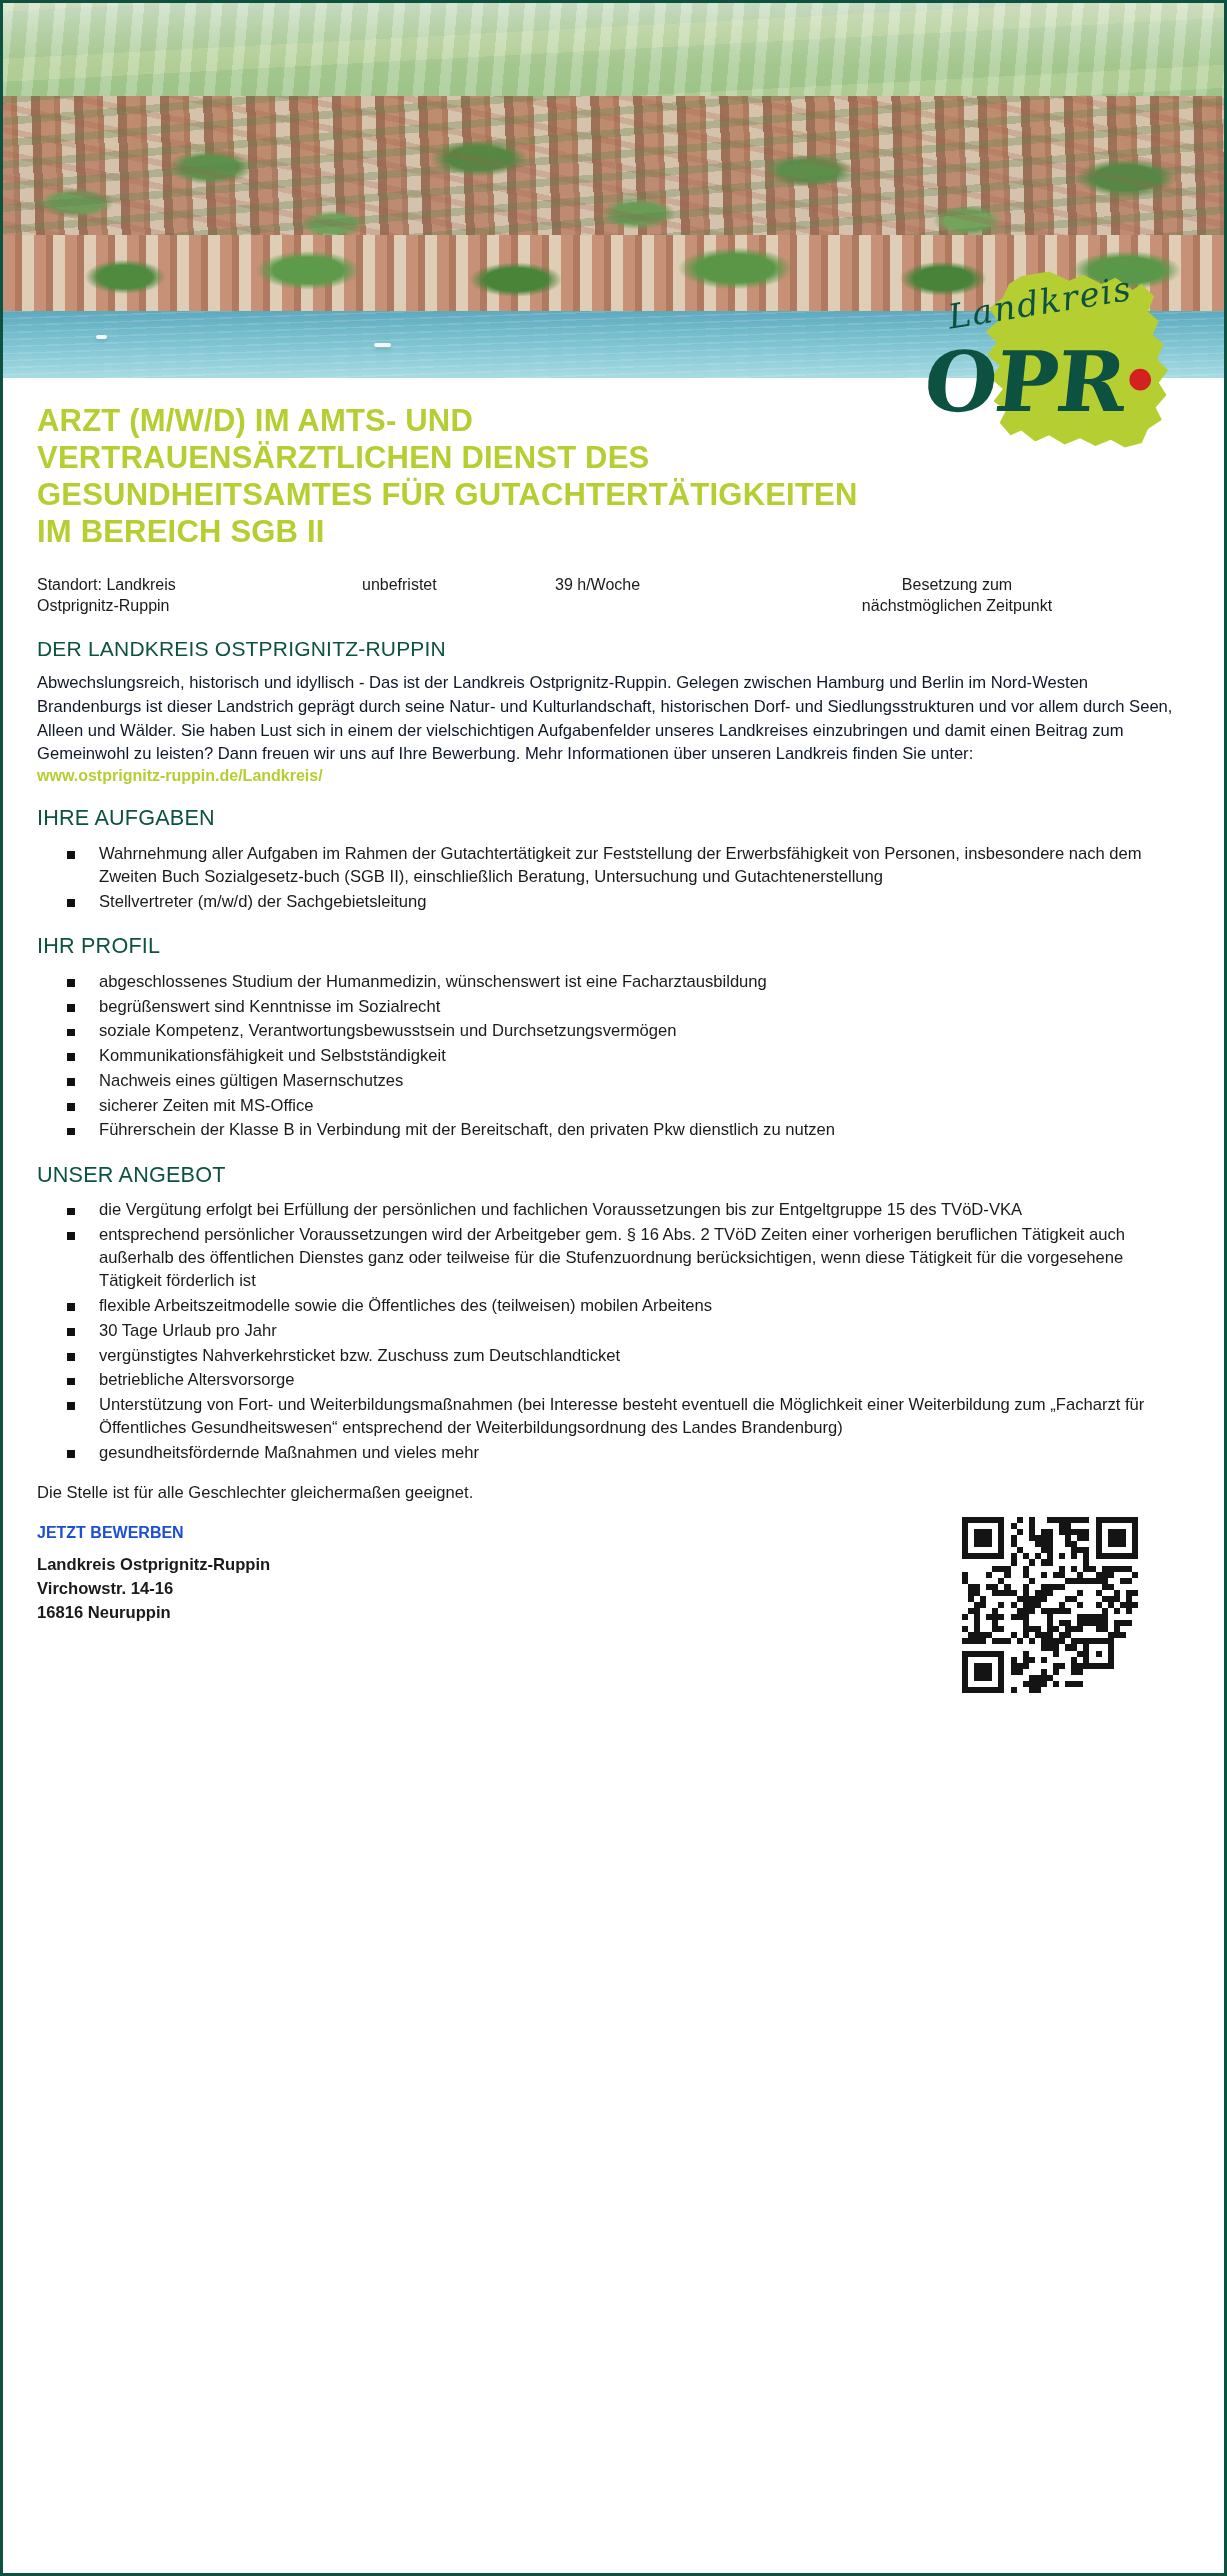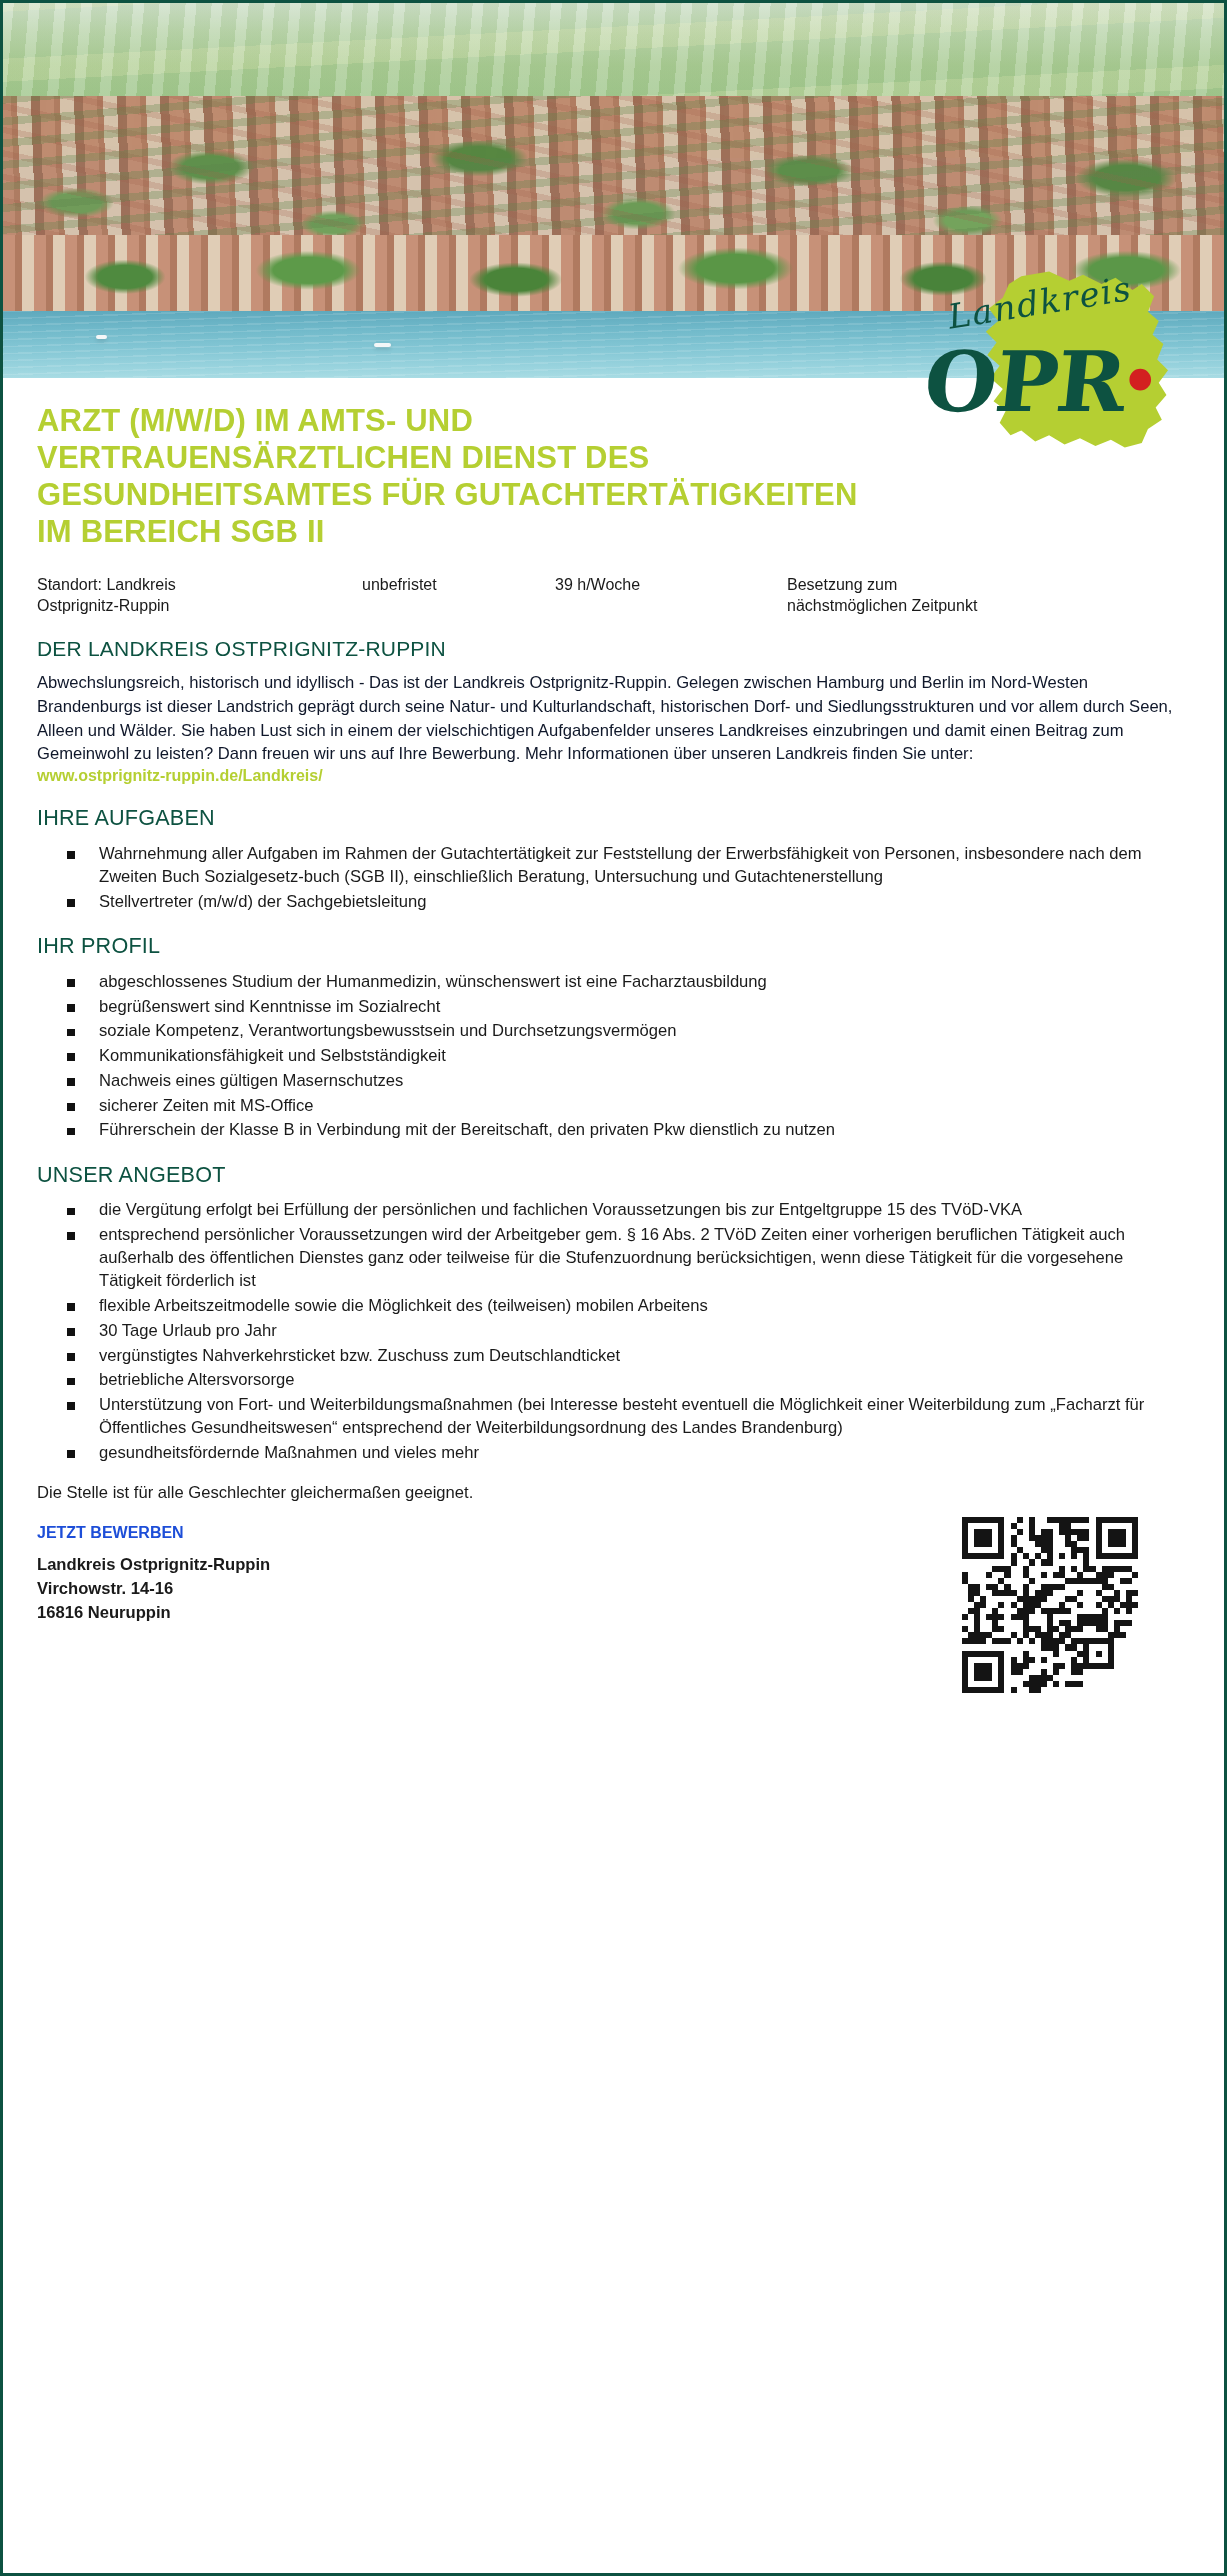--- a/index.html
+++ b/index.html
@@ -130,21 +130,21 @@
     display: flex;
     margin-top: 23px;
     font-size: 16px;
     font-weight: normal;
     color: #1a1a1a;
     line-height: 1.35;
   }
   .meta-col-1 { width: 325px; }
   .meta-col-2 { width: 193px; }
   .meta-col-3 { width: 232px; }
-  .meta-col-4 { width: 340px; }
+  .meta-col-4 { width: 340px; text-align: center; }
 
   h2.section-title {
     margin: 20px 0 10.8px 0;
     font-size: 21.6px;
     font-weight: normal;
     color: #0d5241;
     text-transform: uppercase;
     letter-spacing: 0.2px;
   }
   h2.section-title.sub {
@@ -295,21 +295,21 @@
       <li>Kommunikationsfähigkeit und Selbstständigkeit</li>
       <li>Nachweis eines gültigen Masernschutzes</li>
       <li>sicherer Zeiten mit MS-Office</li>
       <li>Führerschein der Klasse B in Verbindung mit der Bereitschaft, den privaten Pkw dienstlich zu nutzen</li>
     </ul>
 
     <h2 class="section-title">Unser Angebot</h2>
     <ul class="bullets">
       <li>die Vergütung erfolgt bei Erfüllung der persönlichen und fachlichen Voraussetzungen bis zur Entgeltgruppe 15 des TVöD-VKA</li>
       <li>entsprechend persönlicher Voraussetzungen wird der Arbeitgeber gem. § 16 Abs. 2 TVöD Zeiten einer vorherigen beruflichen Tätigkeit auch außerhalb des öffentlichen Dienstes ganz oder teilweise für die Stufenzuordnung berücksichtigen, wenn diese Tätigkeit für die vorgesehene Tätigkeit förderlich ist</li>
-      <li>flexible Arbeitszeitmodelle sowie die Möglichkeit des (teilweisen) mobilen Arbeitens</li>
+      <li>flexible Arbeitszeitmodelle sowie die Öffentliches des (teilweisen) mobilen Arbeitens</li>
       <li>30 Tage Urlaub pro Jahr</li>
       <li>vergünstigtes Nahverkehrsticket bzw. Zuschuss zum Deutschlandticket</li>
       <li>betriebliche Altersvorsorge</li>
       <li>Unterstützung von Fort- und Weiterbildungsmaßnahmen (bei Interesse besteht eventuell die Möglichkeit einer Weiterbildung zum „Facharzt für Öffentliches Gesundheitswesen“ entsprechend der Weiterbildungsordnung des Landes Brandenburg)</li>
       <li>gesundheitsfördernde Maßnahmen und vieles mehr</li>
     </ul>
 
     <p class="notice">Die Stelle ist für alle Geschlechter gleichermaßen geeignet.</p>
 
     <div class="footer">

